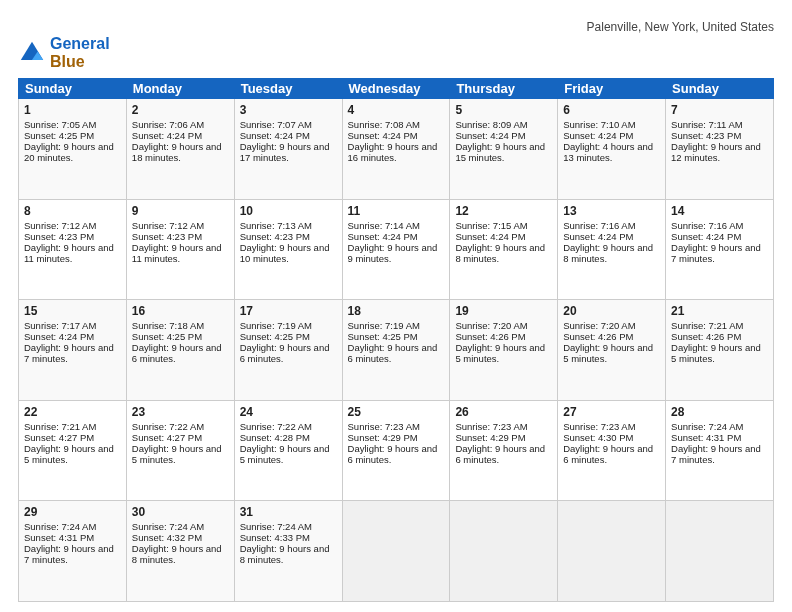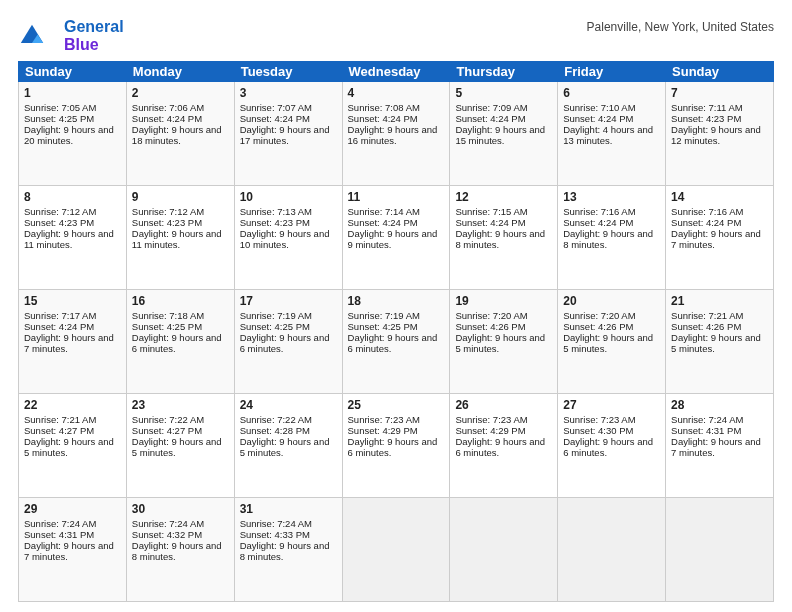--- a/index.html
+++ b/index.html
@@ -19,21 +19,22 @@
     }
     .header {
       display: flex;
       justify-content: space-between;
       align-items: flex-start;
       margin-bottom: 8px;
     }
     .logo {
       display: flex;
       align-items: center;
-      gap: 18px;
+      gap: 4px;
+      margin-top: 17px;
     }
     .logo-text {
       font-size: 16px;
       font-weight: bold;
       color: #1a1a1a;
       line-height: 1.1;
     }
     .logo-text span {
       color: #1565c0;
     }
@@ -100,21 +101,21 @@
 
 <div class="page">
   <div class="header">
     <div class="logo">
       <svg class="logo-icon" viewBox="0 0 40 40">
         <polygon points="20,4 36,30 4,30" fill="#1565c0"></polygon>
         <polygon points="28,18 36,30 20,30" fill="#42a5f5"></polygon>
       </svg>
       <div class="logo-text">
         <div><span>General</span></div>
-        <div><span style="color:#6d28d9">Blue</span></div>
+        <div><span style="color:#a16207">Blue</span></div>
       </div>
     </div>
     <div class="title-block">
       <div class="subtitle">Palenville, New York, United States</div>
     </div>
   </div>
 
   <table class="calendar-table">
     <thead>
       <tr>
@@ -148,21 +149,21 @@
         <span>Daylight: 9 hours and 17 minutes.</span>
       </td>
           <td>
         <span class="day-num">4</span>
         <span>Sunrise: 7:08 AM</span><br>
         <span>Sunset: 4:24 PM</span><br>
         <span>Daylight: 9 hours and 16 minutes.</span>
       </td>
           <td>
         <span class="day-num">5</span>
-        <span>Sunrise: 7:09 AM</span><br>
+        <span>Sunrise: 8:09 AM</span><br>
         <span>Sunset: 4:24 PM</span><br>
         <span>Daylight: 9 hours and 15 minutes.</span>
       </td>
           <td>
         <span class="day-num">6</span>
         <span>Sunrise: 7:10 AM</span><br>
         <span>Sunset: 4:24 PM</span><br>
         <span>Daylight: 4 hours and 13 minutes.</span>
       </td>
           <td>

